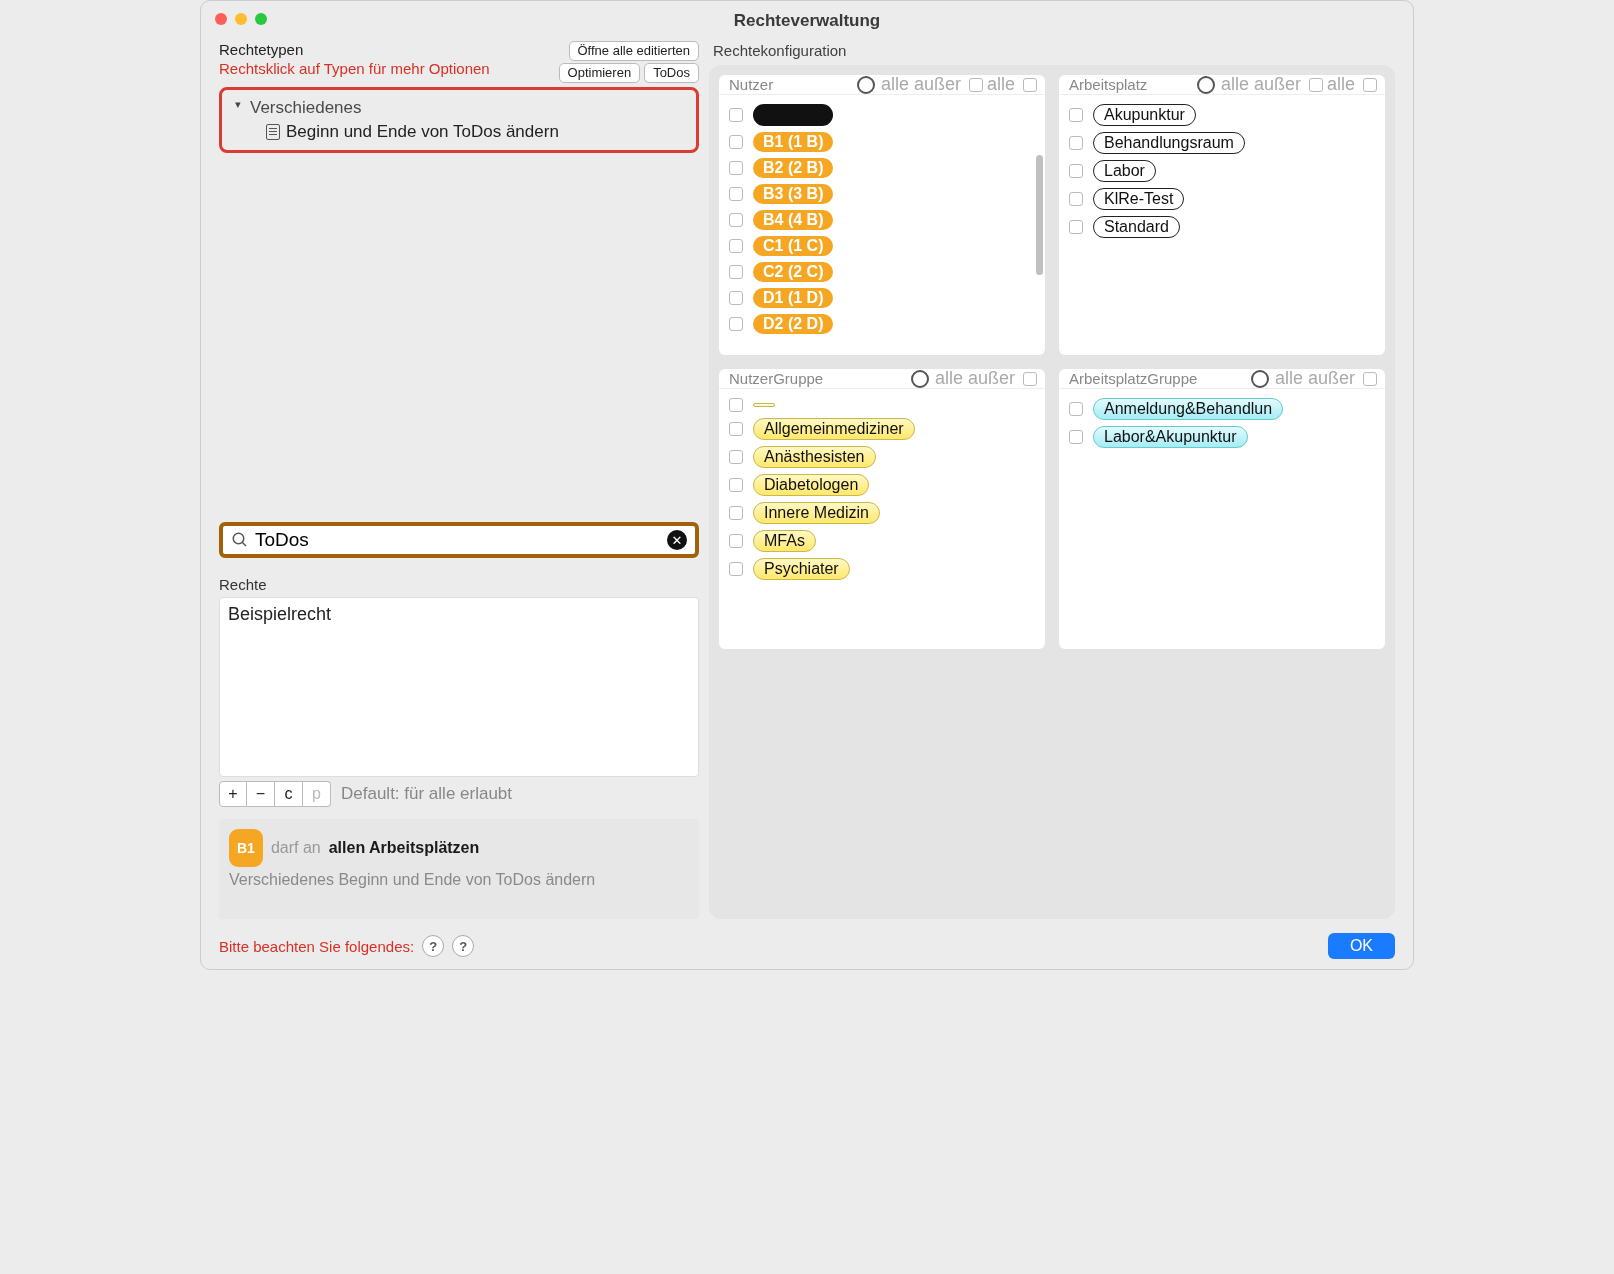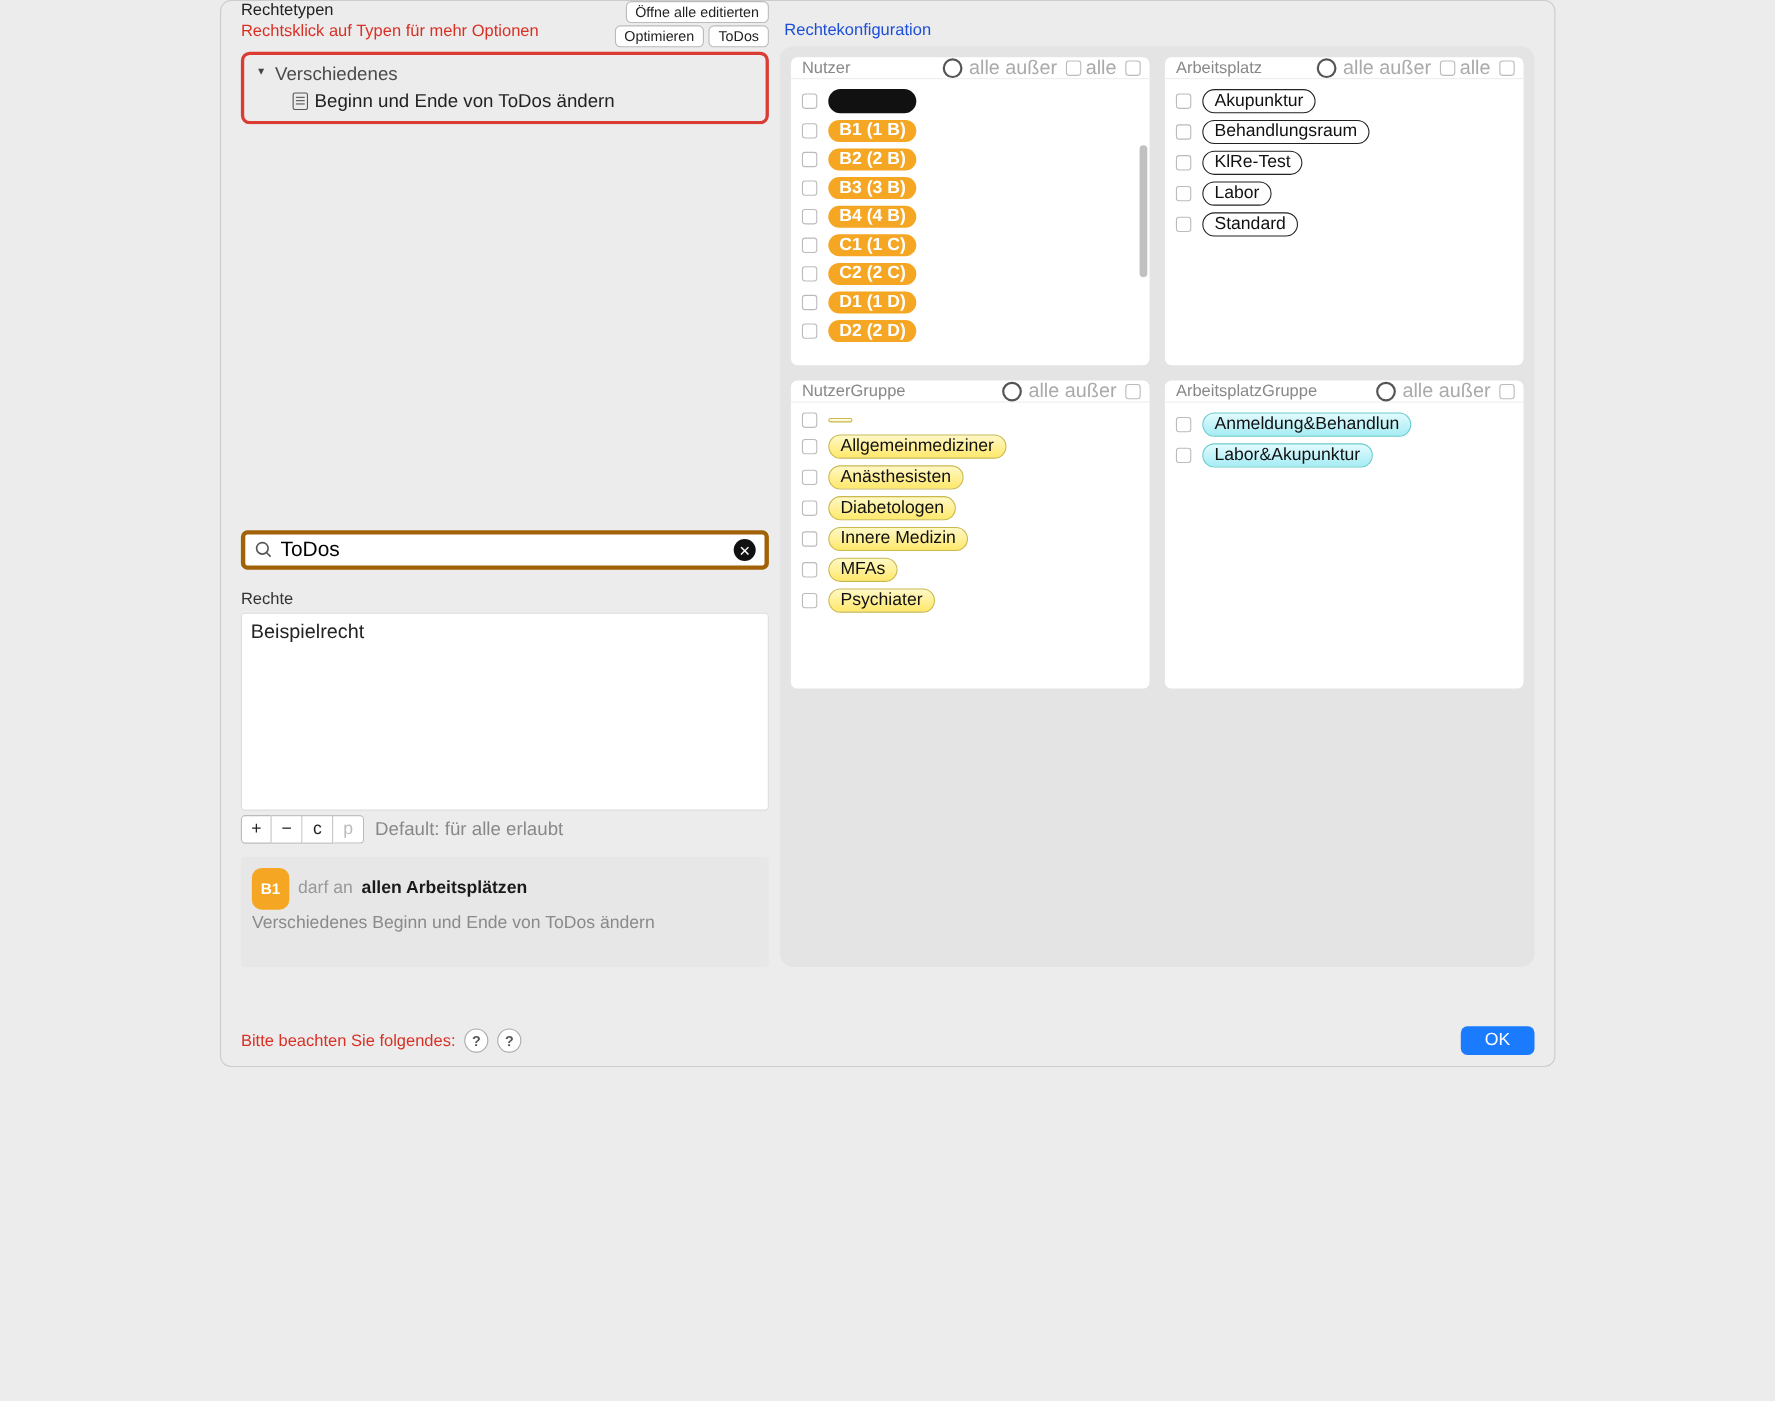--- a/index.html
+++ b/index.html
@@ -94,21 +94,21 @@
   .summary-line1 { display:flex; align-items:center; gap:8px; }
   .badge {
     background:#f5a623;color:#fff;font-weight:600;border-radius:9px;
     padding:11px 8px; font-size:14px;
   }
   .summary-gray{color:#999;}
   .summary-bold{font-weight:600;color:#1a1a1a;}
   .summary-line2{color:#8a8a8a;margin-top:4px;}
 
   
-  .right-header { font-size:15px; color:#1d4ed8; margin-top:18px; margin-bottom:6px; padding-left:4px;}
+  .right-header { font-size:15px; color:#404040; margin-top:1px; margin-bottom:6px; padding-left:4px;}
   .config-panel {
     flex:1; background:#e4e4e4; border-radius:12px; padding:10px;
     display:grid; grid-template-columns:1fr 1fr; grid-template-rows:280px 280px; gap:14px;
     overflow:hidden;
   }
   .config-card {
     background:#fff; border-radius:6px; position:relative; overflow:hidden;
     display:flex; flex-direction:column;
   }
   .card-header {
@@ -151,20 +151,28 @@
   }
   .ok-btn {
     margin-left:auto; background:#1a7bff; color:#fff; border:none;
     border-radius:6px; padding:4px 22px; font-size:16px; cursor:pointer;
   }
 </style>
 </head>
 <body>
 
 <div class="window">
+  <div class="titlebar">
+    <div class="traffic">
+      <span class="t-red"></span>
+      <span class="t-yellow"></span>
+      <span class="t-green"></span>
+    </div>
+    <span>Rechteverwaltung</span>
+  </div>
 
   <div class="content">
 
     <div class="left">
       <div class="left-header">
         <div class="labels">
           <div>Rechtetypen</div>
           <div class="hint">Rechtsklick auf Typen für mehr Optionen</div>
         </div>
         <div class="btn-stack">
@@ -289,25 +297,25 @@
             <div class="item-row">
                 <span class="chk"></span>
                 <span class="pill outline">Akupunktur</span>
               </div>
             <div class="item-row">
                 <span class="chk"></span>
                 <span class="pill outline">Behandlungsraum</span>
               </div>
             <div class="item-row">
                 <span class="chk"></span>
+                <span class="pill outline">Labor</span>
+              </div>
+            <div class="item-row">
+                <span class="chk"></span>
                 <span class="pill outline">KlRe-Test</span>
-              </div>
-            <div class="item-row">
-                <span class="chk"></span>
-                <span class="pill outline">Labor</span>
               </div>
             <div class="item-row">
                 <span class="chk"></span>
                 <span class="pill outline">Standard</span>
               </div>
           </div>
         </div>
 
         <div class="config-card">
           <div class="card-header">

